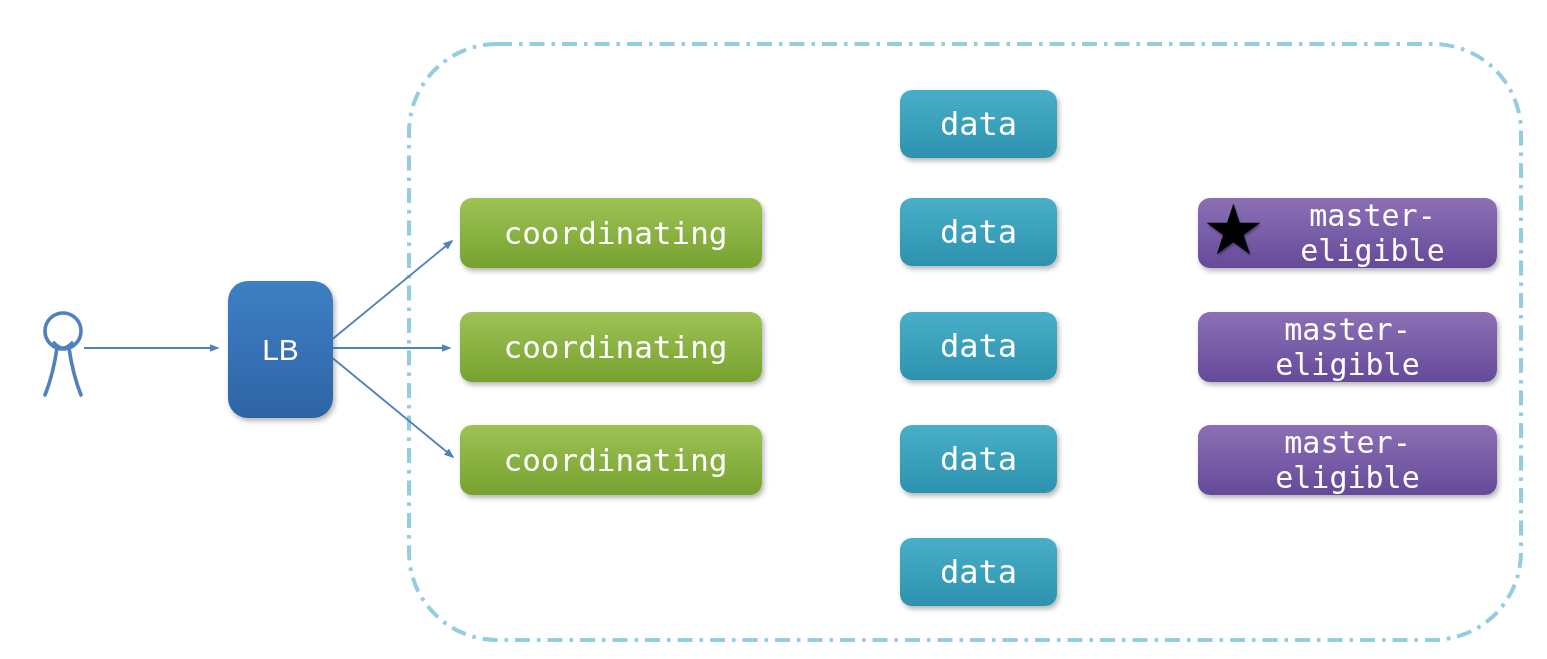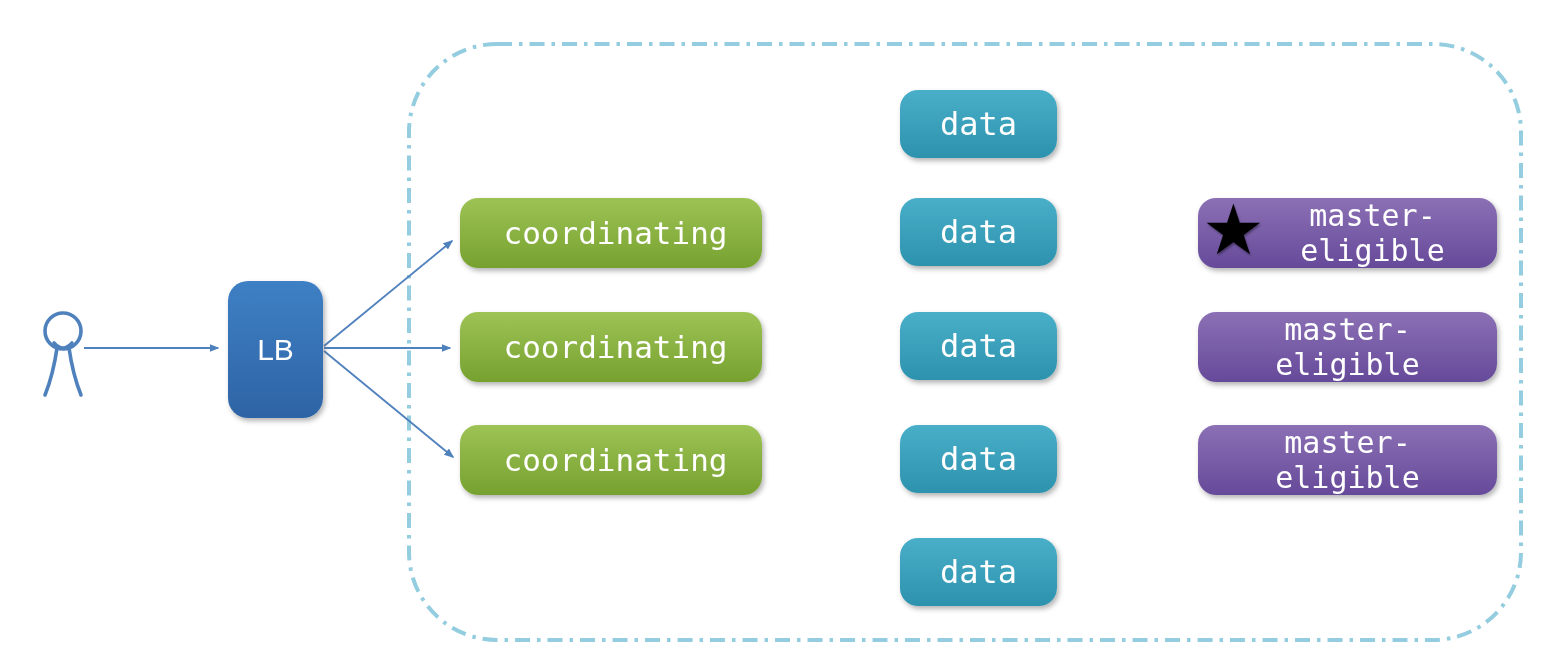--- a/index.html
+++ b/index.html
@@ -45,26 +45,26 @@
     stroke-linecap: round;
   }
   .node {
     position: absolute;
     z-index: 2;
     display: flex;
     flex-direction: column;
     align-items: center;
     justify-content: center;
     color: #ffffff;
-    border-radius: 18px;
+    border-radius: 12px;
     box-shadow: 2px 3px 5px rgba(90,90,90,0.45);
     text-align: center;
   }
   .node.lb {
-    left: 228px; top: 281px; width: 95px; height: 137px;
+    left: 228px; top: 281px; width: 105px; height: 137px;
     border-radius: 20px;
     background: linear-gradient(180deg, var(--lb_top), var(--lb_bottom));
     font-family: "Liberation Sans", sans-serif;
     font-size: 30px;
   }
   .node.coordinating {
     left: 460px; width: 293px; height: 70px;
     background: linear-gradient(180deg, var(--coordinating_top), var(--coordinating_bottom));
     font-size: 31px;
     padding-left: 9px;

